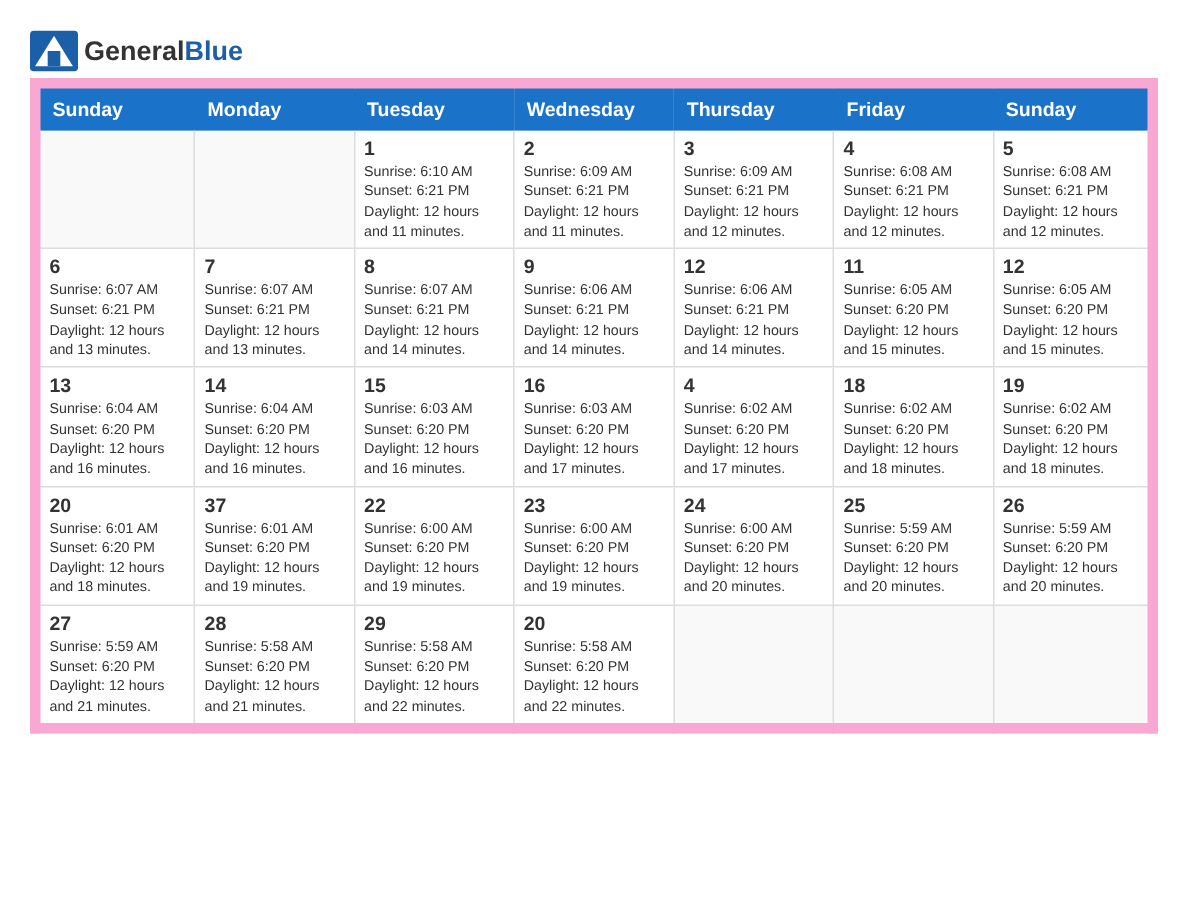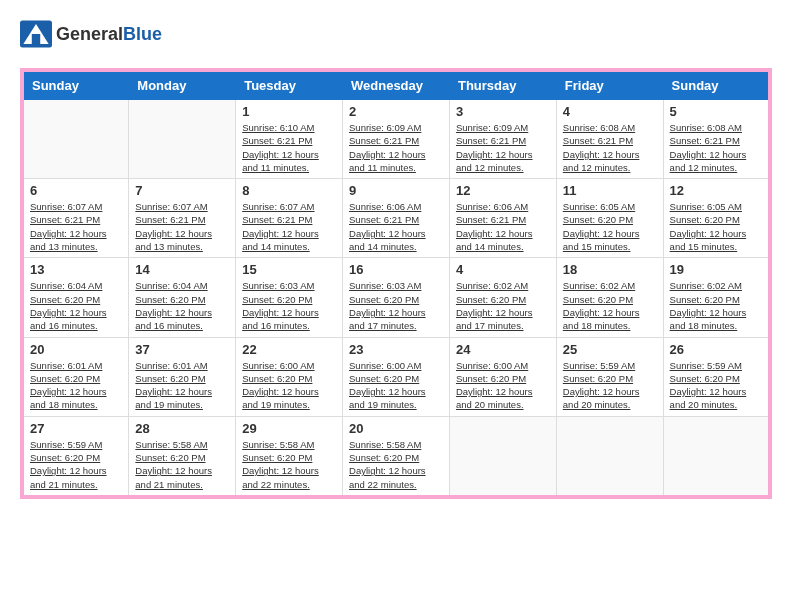--- a/index.html
+++ b/index.html
@@ -7,21 +7,21 @@
       font-family: Arial, sans-serif;
       background: #fff;
       width: 792px;
       min-height: 612px;
       padding: 20px;
     }
     .header {
       display: flex;
       justify-content: space-between;
       align-items: flex-end;
-      margin-bottom: 20px;
+      margin-bottom: 4px;
     }
     .logo {
       display: flex;
       align-items: center;
       gap: 4px;
     }
     .logo-icon {
       width: 32px;
       height: 28px;
       position: relative;
@@ -34,21 +34,21 @@
       font-weight: bold;
       color: #333;
     }
     .location {
       font-size: 14px;
       color: #555;
     }
     .calendar {
       width: 100%;
       border-collapse: collapse;
-      border: 4px solid #f9a8d4;
+      border: 7px solid #f9a8d4;
     }
     .calendar th {
       background-color: #1a73c8;
       color: #fff;
       font-size: 13px;
       font-weight: bold;
       padding: 6px 8px;
       text-align: left;
       border: 1px solid #1a73c8;
     }
@@ -69,21 +69,20 @@
       font-size: 13px;
       font-weight: bold;
       color: #333;
       display: block;
       margin-bottom: 2px;
     }
     .day-info {
       font-size: 9.5px;
       color: #333;
       line-height: 1.4;
-      text-decoration: underline;
     }
   </style>
 </head>
 <body>
 
 <div class="header">
   <div class="logo">
     <svg class="logo-icon" width="38" height="32" viewBox="0 0 38 32">
       <rect x="0" y="0" width="38" height="32" rx="3" fill="#1a5fa8"></rect>
       <polygon points="19,4 34,28 4,28" fill="white"></polygon>

